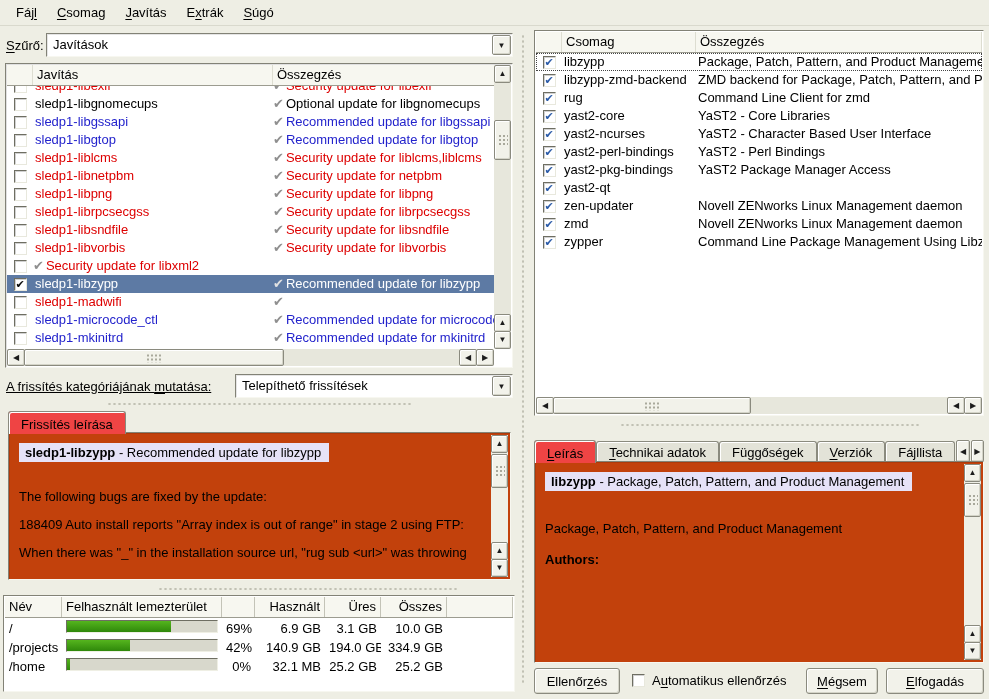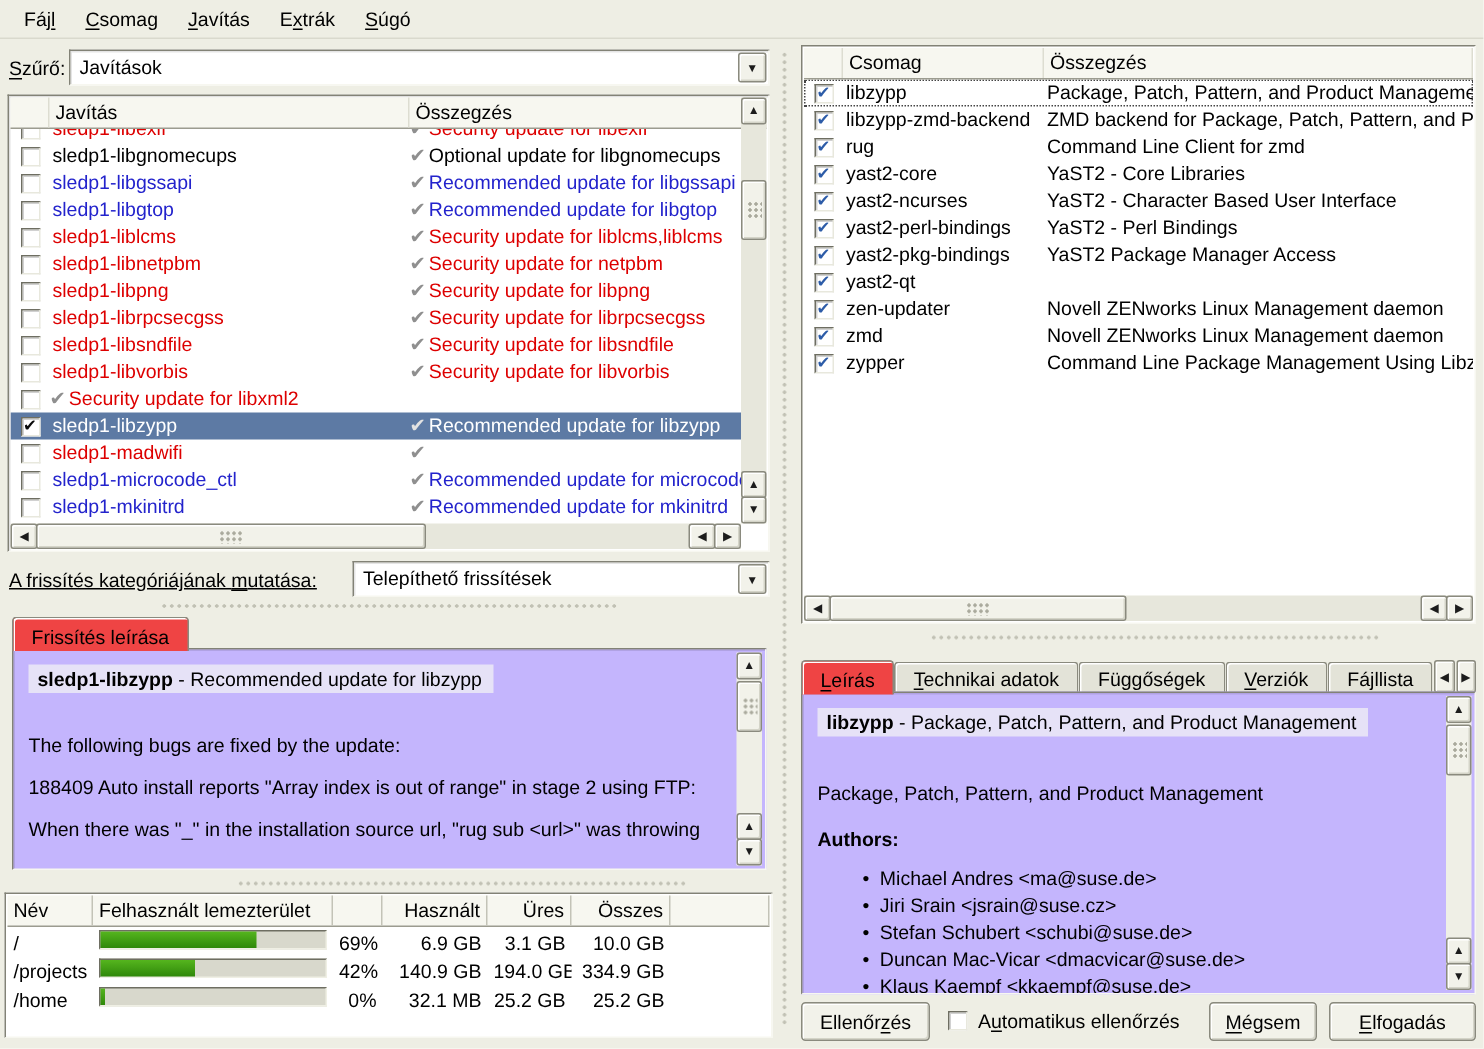--- a/index.html
+++ b/index.html
@@ -92,21 +92,21 @@
   .split-h2{position:absolute;left:155px;top:557px;width:300px;}
 
   
   .tabbar-left{position:absolute;left:5px;top:380px;height:23px;display:flex;align-items:flex-end;}
   .tab{box-sizing:border-box;border:1px solid #8a8a7e;border-bottom:none;border-radius:3px 3px 0 0;
     padding:3px 12px 4px 12px;background:#e3e3d8;height:21px;white-space:nowrap;
     box-shadow:inset 1px 1px 0 #fff;}
   .tab.active{background:#ef4444;height:23px;z-index:3;position:relative;margin-bottom:-1px;padding-top:5px;}
 
   
-  .descbox{position:absolute;background:#c4b5fd;border:1px solid;border-color:#828276 #f7f7f0 #f7f7f0 #828276;
+  .descbox{position:absolute;background:#c2410c;border:1px solid;border-color:#828276 #f7f7f0 #f7f7f0 #828276;
     box-shadow:inset 1px 1px 0 rgba(0,0,0,.1);overflow:hidden;}
   .desc-left{left:5px;top:402px;right:6px;height:146px;z-index:2;}
   .desc-inner{position:absolute;left:0;top:0;right:20px;bottom:0;padding:10px 0 0 10px;overflow:hidden;}
   .hl{background:#e6e2f7;padding:2px 8px 2px 6px;display:inline-block;}
   .hl b{font-weight:bold;}
   .desc-p{margin-top:13px;white-space:nowrap;}
   .descbox .vsb2{position:absolute;top:2px;right:2px;bottom:2px;width:17px;background:#efefe6;}
   .vsb2 .b-top{top:0;left:0;right:0;height:16px;}
   .vsb2 .thumb{left:0;right:0;top:19px;height:32px;}
   .vsb2 .b-up2{left:0;right:0;height:16px;bottom:17px;}
@@ -638,27 +638,20 @@
       <span class="tabspacer"></span>
       <span class="tsb raised arrow-l"></span>
       <span class="tsb raised arrow-r"></span>
     </div>
 
     <div class="descbox desc-right">
       <div class="desc-inner">
         <span class="hl"><b>libzypp</b><span> - Package, Patch, Pattern, and Product Management</span></span>
         <div class="desc-p" style="margin-top:30px;">Package, Patch, Pattern, and Product Management</div>
         <div class="authors-h">Authors:</div>
-        <ul class="authors">
-          <li>Michael Andres &lt;ma@suse.de&gt;</li>
-            <li>Jiri Srain &lt;jsrain@suse.cz&gt;</li>
-            <li>Stefan Schubert &lt;schubi@suse.de&gt;</li>
-            <li>Duncan Mac-Vicar &lt;dmacvicar@suse.de&gt;</li>
-            <li>Klaus Kaempf &lt;kkaempf@suse.de&gt;</li>
-        </ul>
       </div>
       <div class="vsb2">
         <span class="sbtn raised b-top arrow-up"></span>
         <span class="thumb raised">
             <span class="grip" style="width:10px;height:12px;"></span>
           </span>
         <span class="sbtn raised b-up2 arrow-up"></span>
         <span class="sbtn raised b-dn arrow-dn"></span>
       </div>
     </div>

